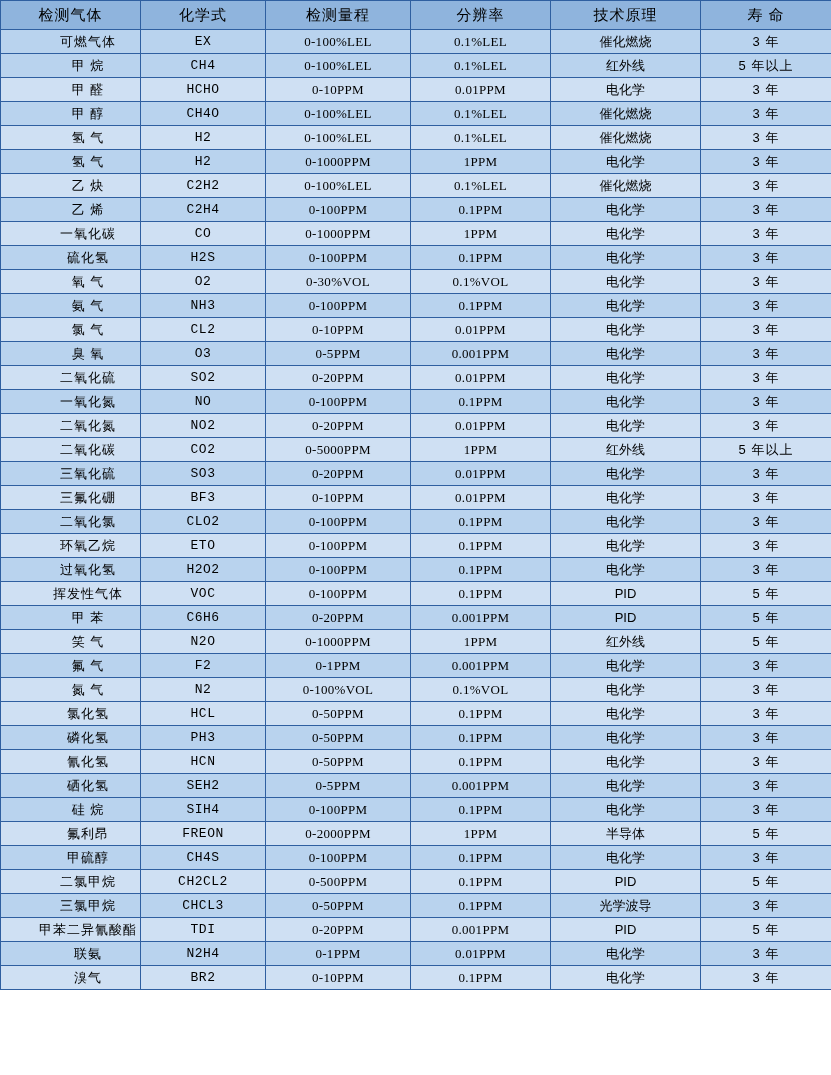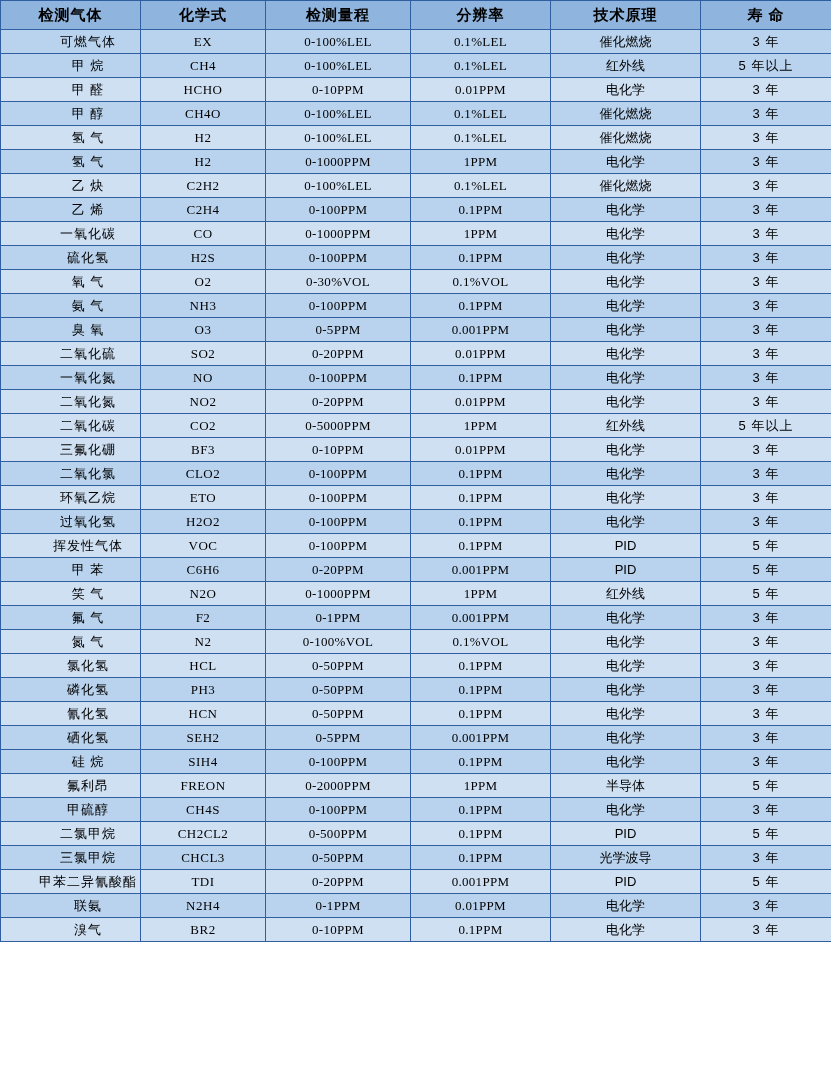--- a/index.html
+++ b/index.html
@@ -27,41 +27,41 @@
     border: 1px solid #2f5fa0;
     text-align: center;
     vertical-align: middle;
     color: #000000;
     white-space: nowrap;
     overflow: hidden;
   }
   #gas-table thead th {
     background: #8fb4dd;
     font-size: 15px;
-    font-weight: bold;
+    font-weight: normal;
     height: 26px;
     letter-spacing: 1px;
   }
   #gas-table tbody td {
     font-size: 13px;
     height: 21px;
     line-height: 21px;
   }
   #gas-table tbody tr.odd td {
     background: #b9d3ee;
   }
   #gas-table tbody tr.even td {
     background: #cfe0f3;
   }
   #gas-table tbody td.name {
     letter-spacing: 1px;
     padding-left: 36px;
   }
   #gas-table tbody td.formula {
-    font-family: Liberation Serif, serif;
+    font-family: Liberation Mono, monospace;
     letter-spacing: 0.5px;
   }
   #gas-table tbody td.range,
   #gas-table tbody td.res {
     font-family: "Liberation Serif", "DejaVu Serif", serif;
     letter-spacing: 0.3px;
   }
   #gas-table tbody td.life {
     letter-spacing: 1px;
     margin-top: 44px;
@@ -179,20 +179,28 @@
         <td class="life">3 年</td>
       </tr>
       <tr class="odd">
         <td class="name">氨 气</td>
         <td class="formula">NH3</td>
         <td class="range">0-100PPM</td>
         <td class="res">0.1PPM</td>
         <td class="principle">电化学</td>
         <td class="life">3 年</td>
       </tr>
+      <tr class="even">
+        <td class="name">氯 气</td>
+        <td class="formula">CL2</td>
+        <td class="range">0-10PPM</td>
+        <td class="res">0.01PPM</td>
+        <td class="principle">电化学</td>
+        <td class="life">3 年</td>
+      </tr>
       <tr class="odd">
         <td class="name">臭 氧</td>
         <td class="formula">O3</td>
         <td class="range">0-5PPM</td>
         <td class="res">0.001PPM</td>
         <td class="principle">电化学</td>
         <td class="life">3 年</td>
       </tr>
       <tr class="even">
         <td class="name">二氧化硫</td>
@@ -219,20 +227,28 @@
         <td class="life">3 年</td>
       </tr>
       <tr class="even">
         <td class="name">二氧化碳</td>
         <td class="formula">CO2</td>
         <td class="range">0-5000PPM</td>
         <td class="res">1PPM</td>
         <td class="principle">红外线</td>
         <td class="life">5 年以上</td>
       </tr>
+      <tr class="odd">
+        <td class="name">三氧化硫</td>
+        <td class="formula">SO3</td>
+        <td class="range">0-20PPM</td>
+        <td class="res">0.01PPM</td>
+        <td class="principle">电化学</td>
+        <td class="life">3 年</td>
+      </tr>
       <tr class="even">
         <td class="name">三氟化硼</td>
         <td class="formula">BF3</td>
         <td class="range">0-10PPM</td>
         <td class="res">0.01PPM</td>
         <td class="principle">电化学</td>
         <td class="life">3 年</td>
       </tr>
       <tr class="odd">
         <td class="name">二氧化氯</td>

